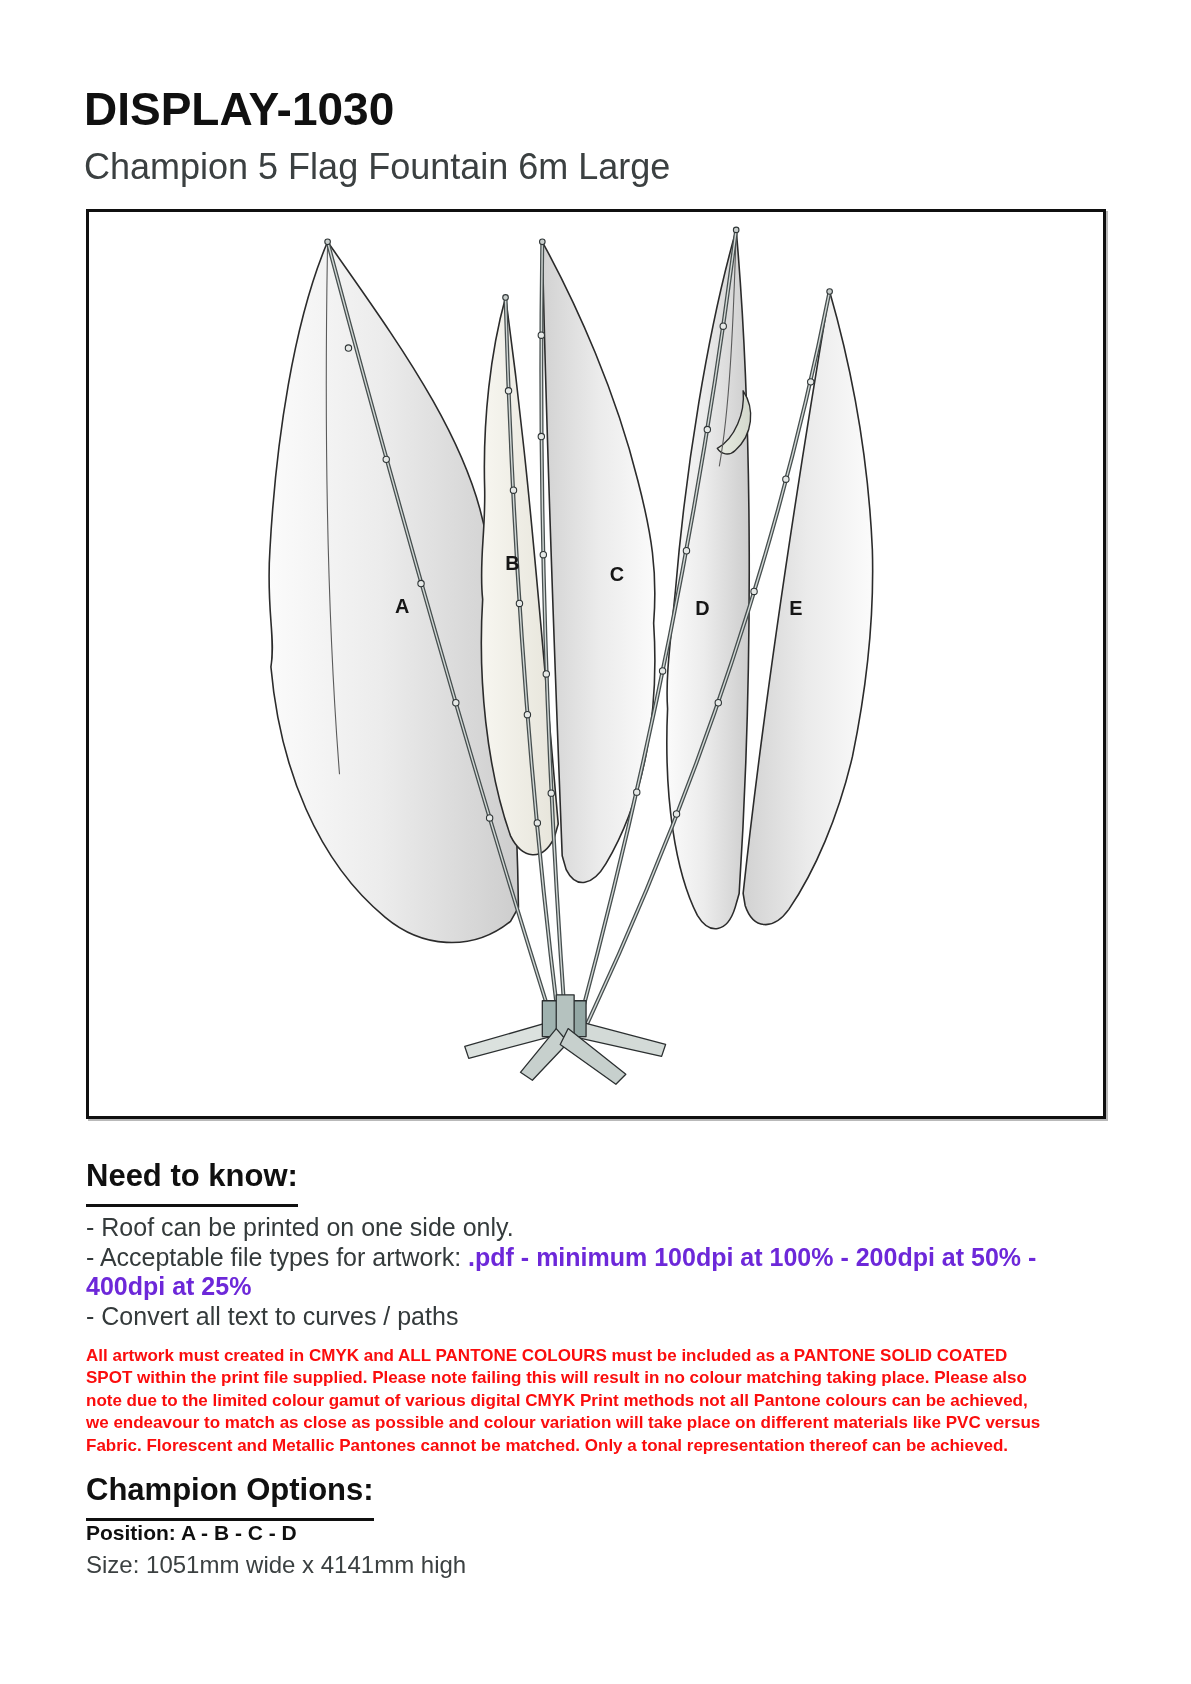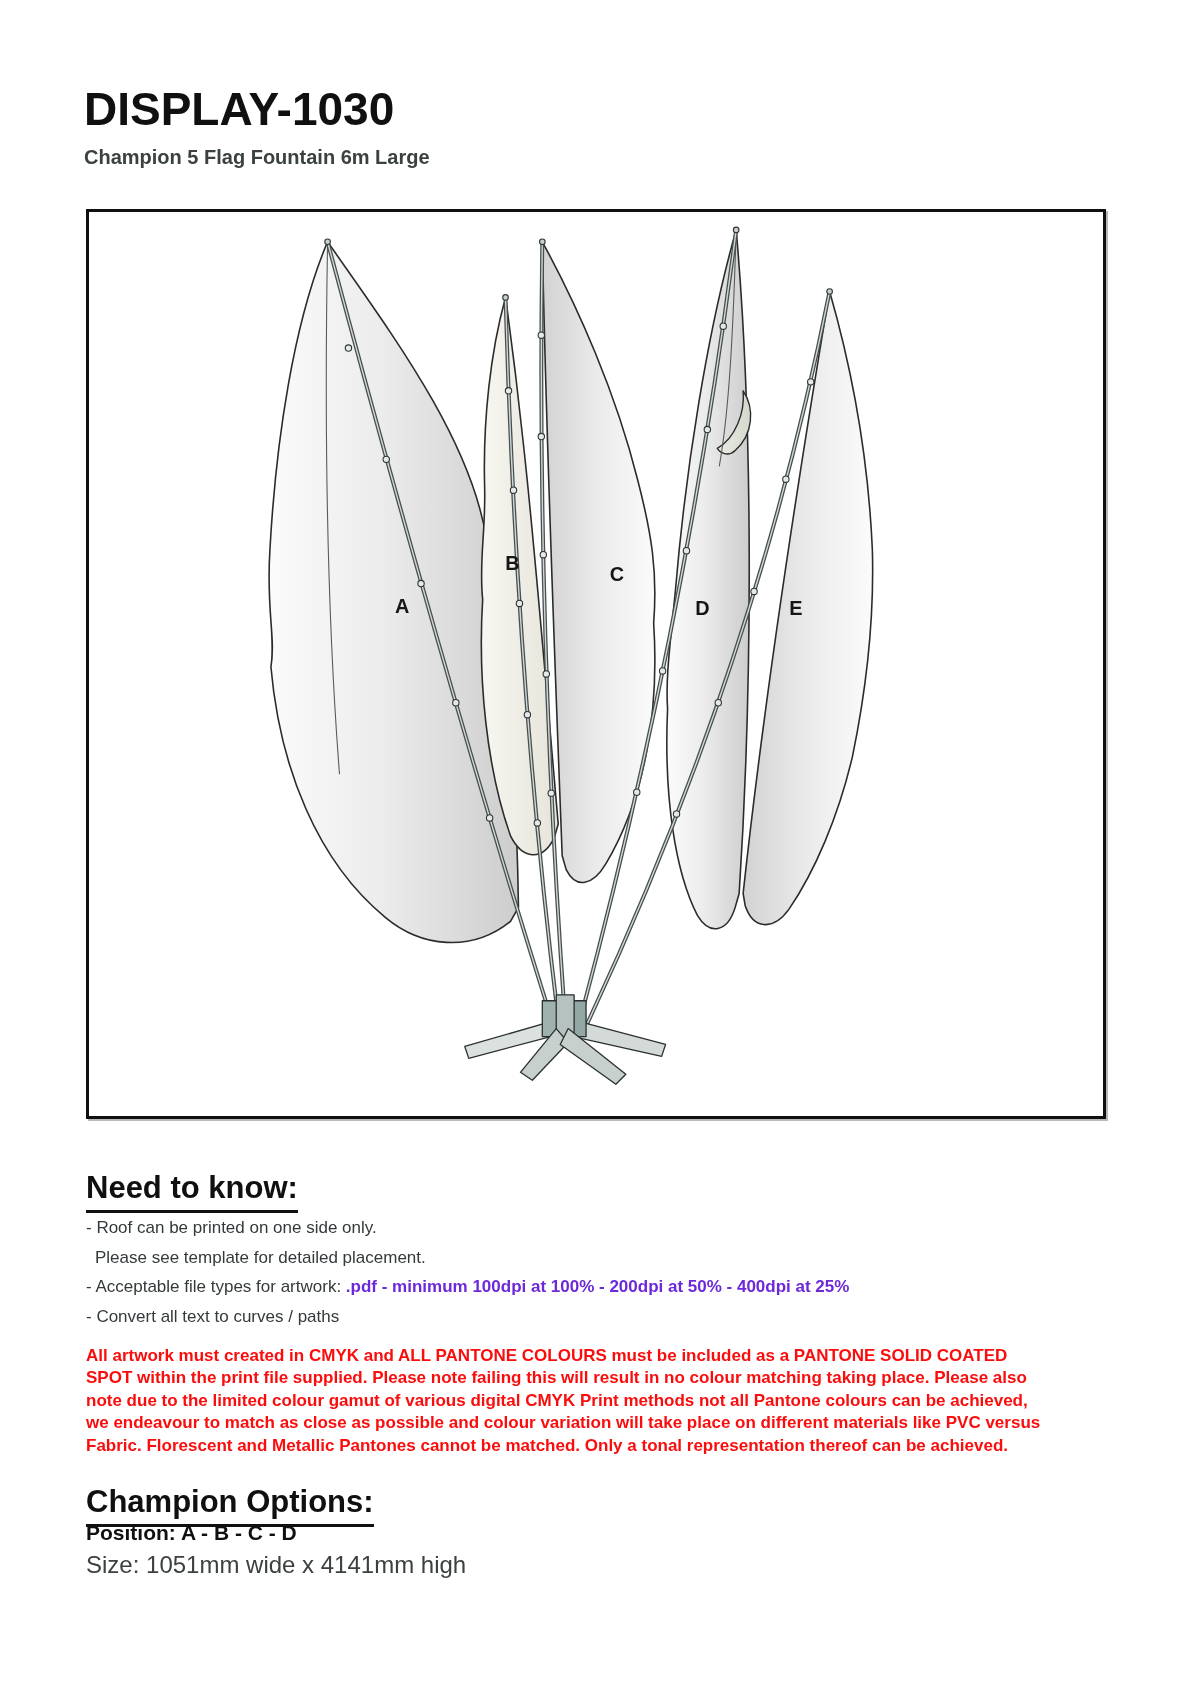--- a/index.html
+++ b/index.html
@@ -9,42 +9,42 @@
     background:#ffffff;
     font-family:"Liberation Sans", sans-serif;
     overflow:hidden;
   }
   .title{
     position:absolute;left:84px;top:84px;
     font-size:46px;font-weight:bold;color:#101010;line-height:1.1;
   }
   .subtitle{
     position:absolute;left:84px;top:146px;
-    font-size:20px;font-weight:bold;color:#3b4041;
+    font-size:36px;font-weight:normal;color:#3b4041;
   }
   .frame{
     position:absolute;left:86px;top:209px;
     width:1020px;height:910px;
     border:3px solid #101010;box-sizing:border-box;
     background:#ffffff;
     box-shadow:2px 2px 0 #b9b9b9;
   }
   .frame svg{display:block;width:100%;height:100%;}
   .section-heading{
     position:absolute;left:86px;
     font-size:31px;font-weight:bold;color:#101010;
   }
   .section-heading .u{
-    display:inline-block;border-bottom:3px solid #101010;padding-bottom:4px;margin-top:12px;
+    display:inline-block;border-bottom:3px solid #101010;padding-bottom:10px;
   }
   .need-heading{top:1158px;}
   .branding-heading{top:1472px;}
   .bullets{
     position:absolute;left:86px;top:1213px;
-    font-size:17px;color:#343a3b;line-height:29.5px;
+    font-size:25px;color:#343a3b;line-height:29.5px;
     width:1030px;
   }
   .bullets .indent{padding-left:9px;}
   .bullets b{color:#6d28d9;}
   .warning{
     position:absolute;left:86px;top:1345px;
     width:958px;
     font-size:17px;font-weight:bold;color:#fb0d0d;
     line-height:22.4px;
   }
@@ -185,21 +185,20 @@
       </g>
     </svg>
   </div>
 
   <div class="section-heading need-heading">
     <span class="u">Need to know:</span>
   </div>
 
   <div class="bullets">
     <div>- Roof can be printed on one side only.</div>
-    <div class="indent">Please see template for detailed placement.</div>
     <div><span>- Acceptable file types for artwork: </span><b>.pdf - minimum 100dpi at 100% - 200dpi at 50% - 400dpi at 25%</b></div>
     <div>- Convert all text to curves / paths</div>
   </div>
 
   <div class="warning">All artwork must created in CMYK and ALL PANTONE COLOURS must be included as a PANTONE SOLID COATED SPOT within the print file supplied. Please note failing this will result in no colour matching taking place. Please also note due to the limited colour gamut of various digital CMYK Print methods not all Pantone colours can be achieved, we endeavour to match as close as possible and colour variation will take place on different materials like PVC versus Fabric. Florescent and Metallic Pantones cannot be matched. Only a tonal representation thereof can be achieved.</div>
 
   <div class="section-heading branding-heading">
     <span class="u">Champion Options:</span>
   </div>
 

